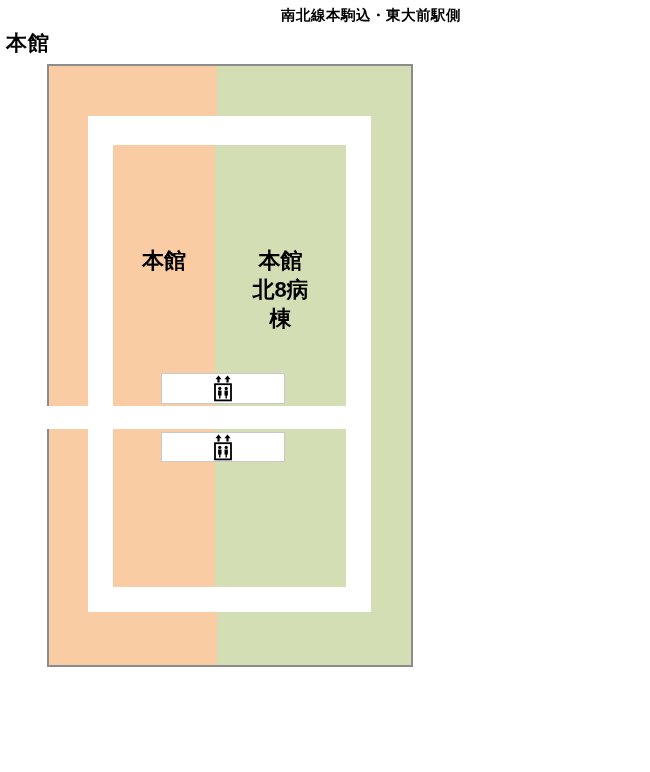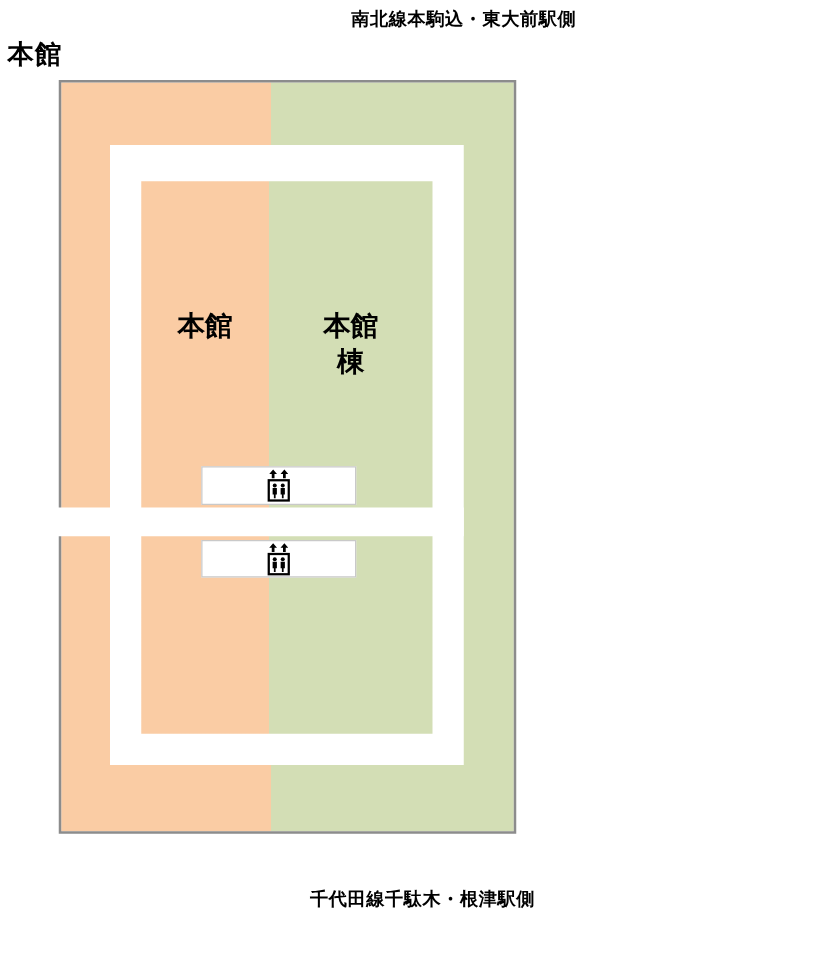--- a/index.html
+++ b/index.html
@@ -78,20 +78,21 @@
   <div class="page-title">本館</div>
 
   <div class="caption top">南北線本駒込・東大前駅側</div>
 
   <div class="building">
     <div class="ring"></div>
     <div class="inner-block"></div>
     <div class="area-label honkan">本館</div>
     <div class="area-label kita8">
       <div>本館</div>
+      <div>北8病</div>
       <div>棟</div>
     </div>
   </div>
 
   <div class="corridor-band"></div>
 
   <div class="elevator-box one">
     <span class="elevator-icon">
       <svg width="20" height="27" viewBox="0 0 20 27" xmlns="http://www.w3.org/2000/svg">
         <polygon points="5.5,0.5 8.6,4.2 6.6,4.2 6.6,7.5 4.4,7.5 4.4,4.2 2.4,4.2" fill="#000"></polygon>
@@ -112,15 +113,14 @@
         <polygon points="14.5,0.5 17.6,4.2 15.6,4.2 15.6,7.5 13.4,7.5 13.4,4.2 11.4,4.2" fill="#000"></polygon>
         <rect x="2" y="9.2" width="16" height="16.2" fill="#fff" stroke="#000" stroke-width="1.8"></rect>
         <circle cx="6.8" cy="13.4" r="1.6" fill="#000"></circle>
         <path d="M5.1 15.4 h3.4 v5.2 h-1 v3 h-1.4 v-3 h-1 Z" fill="#000"></path>
         <circle cx="13.2" cy="13.4" r="1.6" fill="#000"></circle>
         <path d="M11.5 15.4 h3.4 v5.2 h-1 v3 h-1.4 v-3 h-1 Z" fill="#000"></path>
       </svg>
     </span>
   </div>
 
-  <div class="caption bottom">千代田線千駄木・根津駅側</div>
 
 </div>
 
 </body></html>

